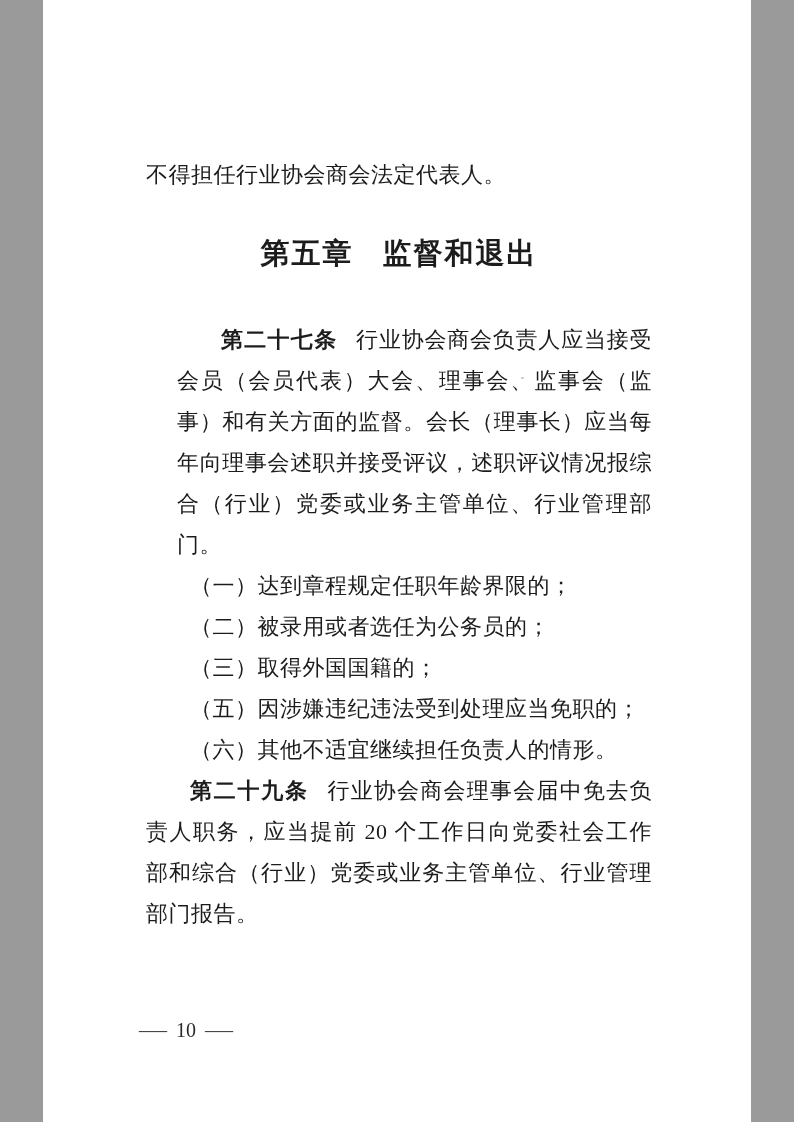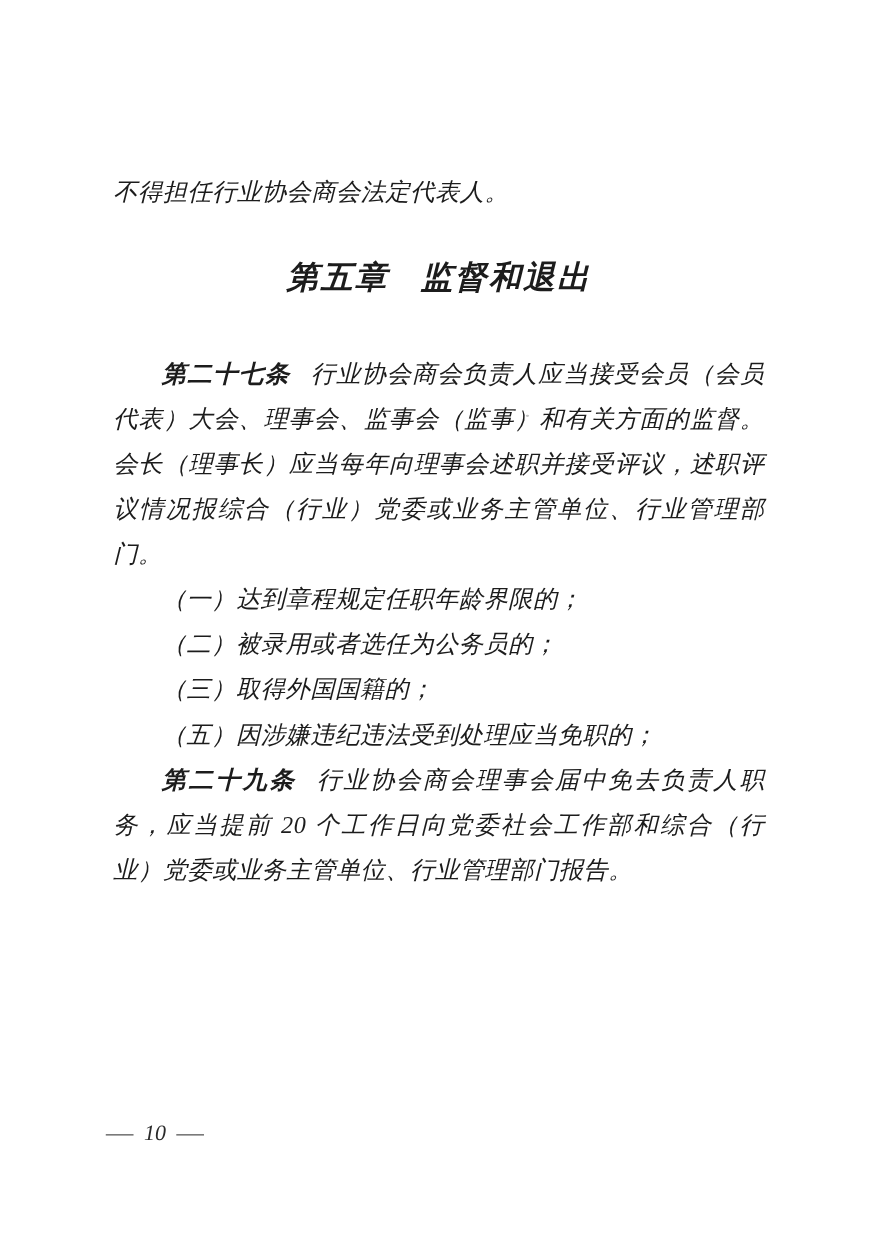--- a/index.html
+++ b/index.html
@@ -2,30 +2,29 @@
 <html lang="zh"><head>
 <meta charset="utf-8">
 <style>
   html, body {
     margin: 0;
     padding: 0;
     background: #9a9a9a;
   }
   .page {
     position: relative;
-    width: 794px;
+    width: 708px;
     height: 1122px;
     margin: 0 auto;
     background: #ffffff;
     color: #1c1c1c;
     font-family: "Liberation Serif", "DejaVu Serif", serif;
     overflow: hidden;
     box-sizing: border-box;
     padding: 154px 99px 0 103px;
-    font-style: italic;
   }
   .body-text {
     font-size: 22px;
     line-height: 41px;
   }
   p {
     margin: 0;
     text-align: justify;
     text-justify: inter-ideograph;
     letter-spacing: 0.5px;
@@ -40,21 +39,21 @@
   .chapter-heading {
     margin: 36px 0 44px 0;
     text-align: center;
     font-size: 29px;
     line-height: 44px;
     font-weight: bold;
     font-family: "Liberation Sans", "DejaVu Sans", sans-serif;
     letter-spacing: 2px;
   }
   .chapter-gap { display: inline-block; width: 1em; }
-  .article-27 { margin-top: 44px; }
+  .article-27 { margin-top: 44px; margin-left: 31px; }
   .list-item { text-indent: 2em; }
   .footer {
     position: absolute;
     left: 100px;
     top: 1016px;
     font-size: 20px;
     line-height: 28px;
     display: flex;
     align-items: center;
     gap: 13px;
@@ -84,20 +83,21 @@
 
     <h2 class="chapter-heading"><span>第五章</span><span class="chapter-gap"></span><span>监督和退出</span></h2>
 
     <p class="indent-para article-27"><span class="article-label">第二十七条</span><span>行业协会商会负责人应当接受会员（会员代表）大会、理事会、监事会（监事）和有关方面的监督。会长（理事长）应当每年向理事会述职并接受评议，述职评议情况报综合（行业）党委或业务主管单位、行业管理部门。</span></p>
 
 
     <p class="list-item">（一）达到章程规定任职年龄界限的；</p>
     <p class="list-item">（二）被录用或者选任为公务员的；</p>
     <p class="list-item">（三）取得外国国籍的；</p>
     <p class="list-item">（五）因涉嫌违纪违法受到处理应当免职的；</p>
+    <p class="list-item">（六）其他不适宜继续担任负责人的情形。</p>
 
     <p class="indent-para"><span class="article-label">第二十九条</span><span>行业协会商会理事会届中免去负责人职务，应当提前 20 个工作日向党委社会工作部和综合（行业）党委或业务主管单位、行业管理部门报告。</span></p>
 
   </div>
 
   <div class="scan-speck"></div>
 
   <div class="footer">
     <span class="dash">—</span>
     <span class="num">10</span>

